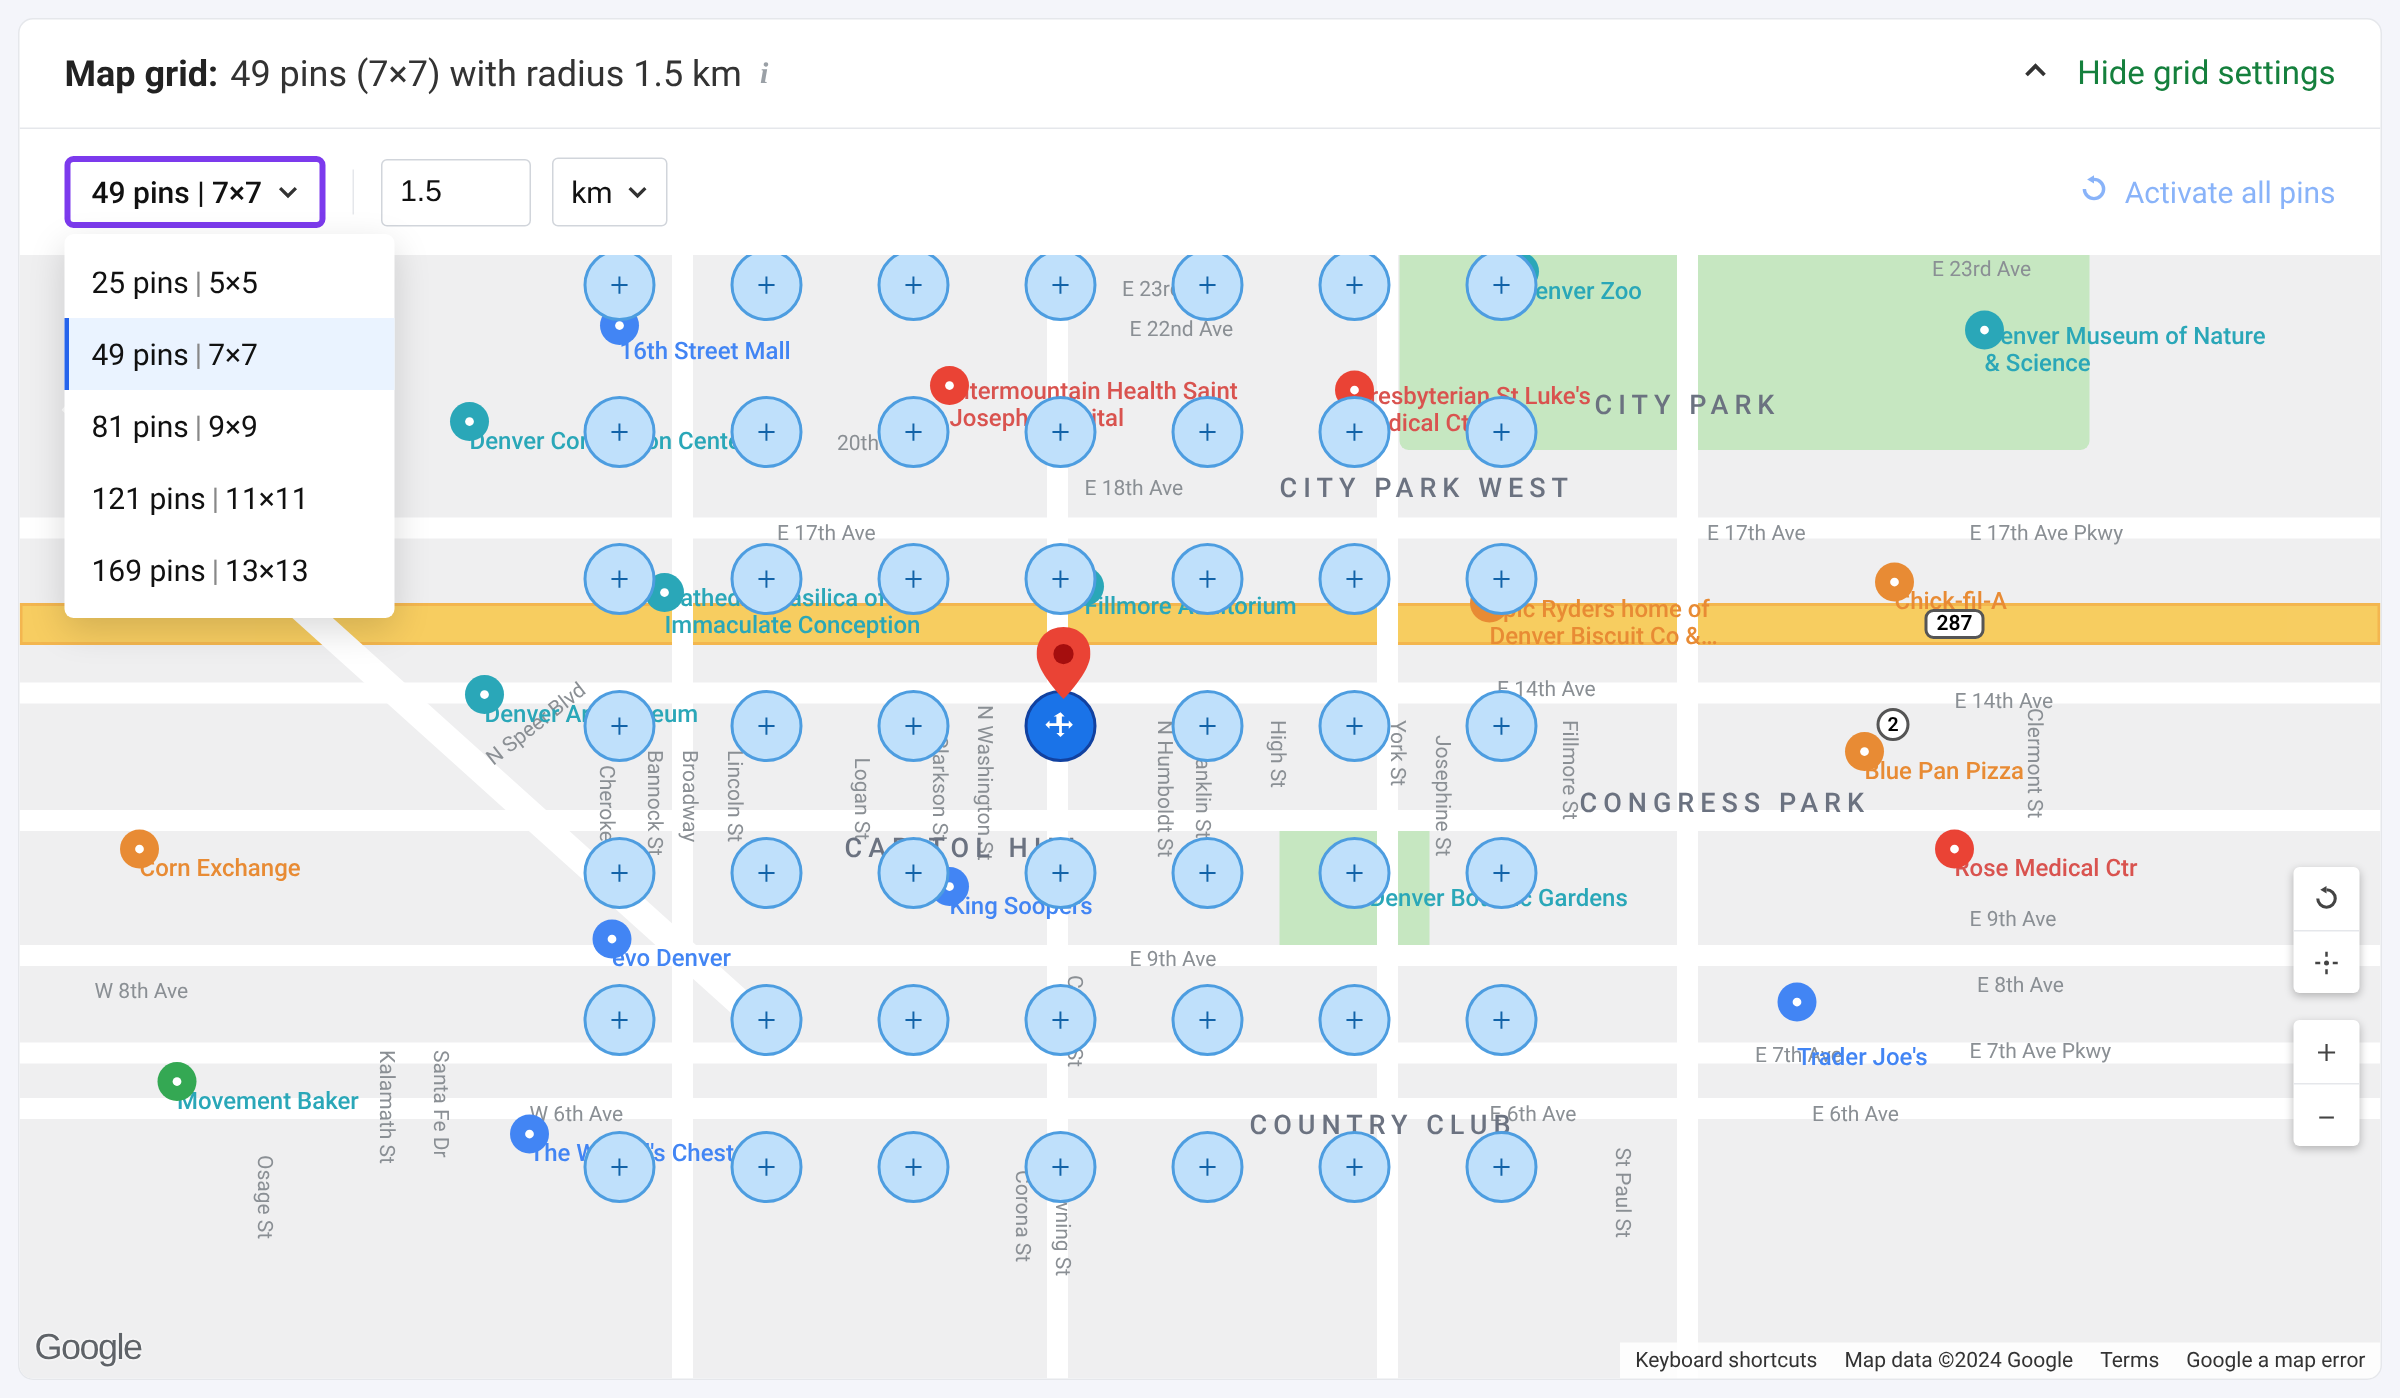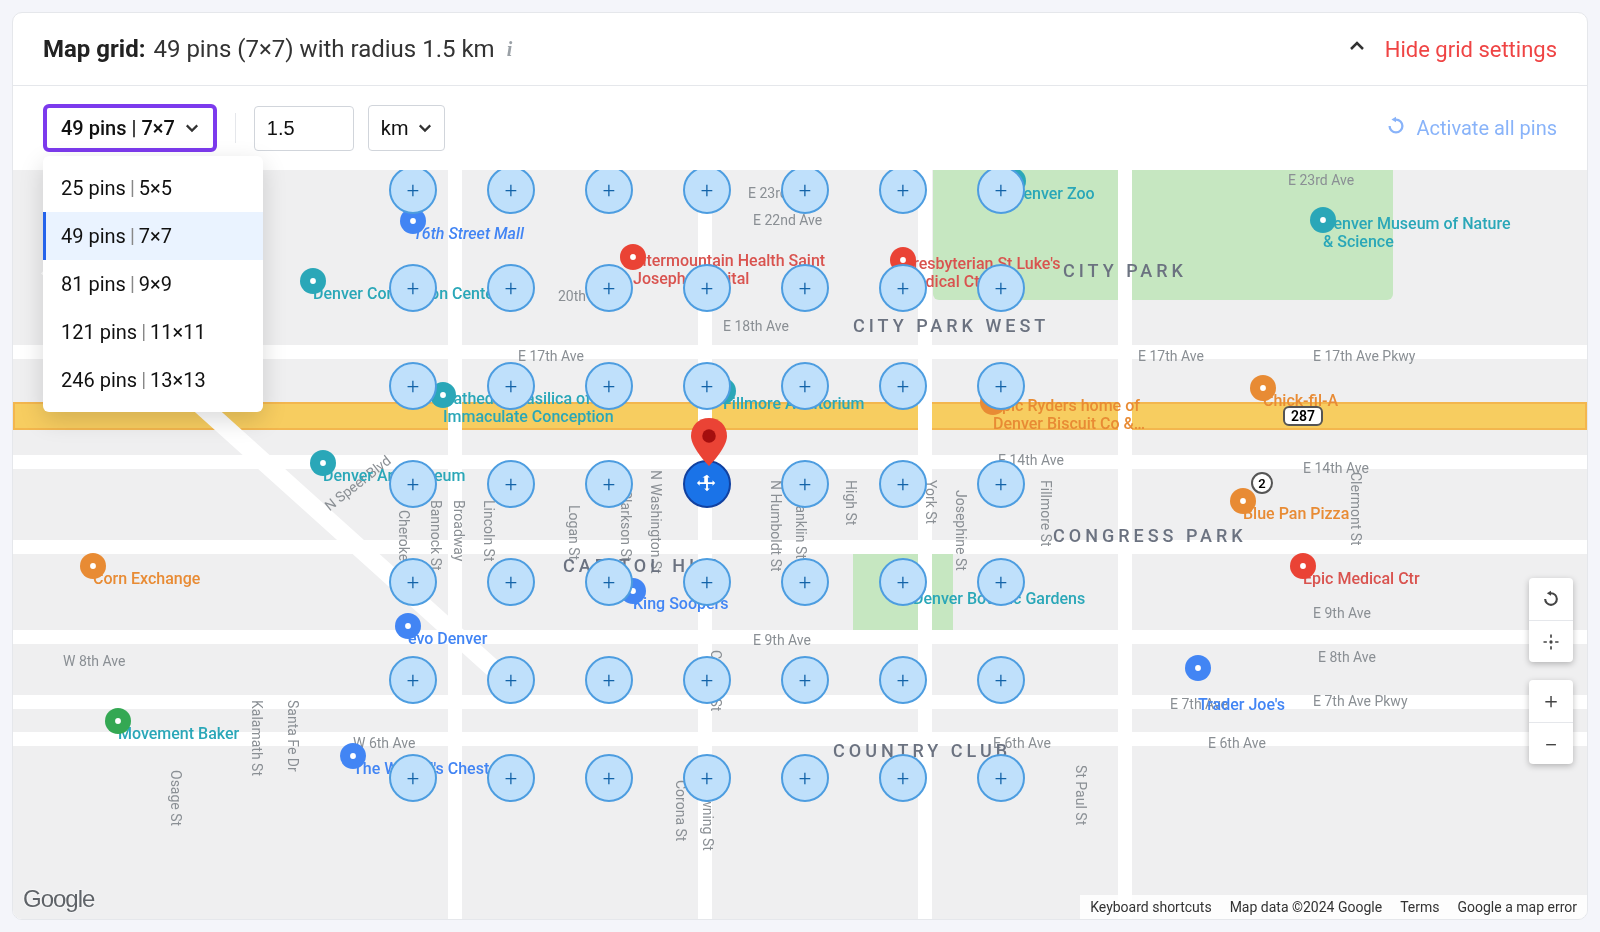--- a/index.html
+++ b/index.html
@@ -39,22 +39,23 @@
   .info-icon {
     color: #9aa0a6;
     font-family: Georgia, serif;
     font-style: italic;
     font-weight: 700;
     font-size: 20px;
     padding-left: 4px;
   }
   .hide-btn {
     display: flex;
+    align-items: center;
     gap: 20px;
-    color: #ef4444;
+    color: #15803d;
     font-size: 22px;
     cursor: pointer;
   }
   .hide-btn .chev {
     font-size: 18px;
   }
   .controls {
     display: flex;
     align-items: center;
     justify-content: space-between;
@@ -255,21 +256,21 @@
               <path d="M2 5 L8 11 L14 5" fill="none" stroke="#333" stroke-width="2.5"></path>
             </svg>
         </span>
       </div>
 
       <div class="dropdown-menu" id="pins-menu">
           <div class="item"><span>25 pins</span><span class="pipe">|</span><span>5×5</span></div>
           <div class="item selected"><span>49 pins</span><span class="pipe">|</span><span>7×7</span></div>
           <div class="item"><span>81 pins</span><span class="pipe">|</span><span>9×9</span></div>
           <div class="item"><span>121 pins</span><span class="pipe">|</span><span>11×11</span></div>
-          <div class="item"><span>246 pins</span><span class="pipe">|</span><span>13×13</span></div>
+          <div class="item"><span>169 pins</span><span class="pipe">|</span><span>13×13</span></div>
         </div>
 
       <div class="vsep"></div>
 
       <input class="radius-input" value="1.5" style="">
 
       <div class="unit-select">
         <span>km</span>
         <span>
           <svg width="14" height="14" viewBox="0 0 16 16">
@@ -349,21 +350,21 @@
         <div class="map-label street v" style="left: 1025px; top: 310px;">Fillmore St</div>
         <div class="map-label street v" style="left: 1335px; top: 302px;">Clermont St</div>
         <div class="map-label street v" style="left: 236px; top: 530px;">Kalamath St</div>
         <div class="map-label street v" style="left: 272px; top: 530px;">Santa Fe Dr</div>
         <div class="map-label street v" style="left: 155px; top: 600px;">Osage St</div>
         <div class="map-label street v" style="left: 1060px; top: 595px;">St Paul St</div>
         <div class="map-label street v" style="left: 687px; top: 610px;">Downing St</div>
         <div class="map-label street v" style="left: 660px; top: 610px;">Corona St</div>
       </div>
     <div id="poi-layer">
-        <div style="position: absolute; left: 400px; top: 55px; display: flex; align-items: center; gap: 6px; font-style: italic;">
+        <div style="position: absolute; left: 400px; top: 55px; display: flex; align-items: flex-end; gap: 6px;">
           <div class="poi-marker bluebg">
             <svg viewBox="0 0 24 24">
               <circle cx="12" cy="12" r="5"></circle>
             </svg>
           </div>
           <div class="map-label poi blue" style="position: static; max-width: 200px; white-space: normal; line-height: 1.1;">16th Street Mall</div>
         </div>
         <div style="position: absolute; left: 620px; top: 82px; display: flex; align-items: center; gap: 6px;">
           <div class="poi-marker redbg">
             <svg viewBox="0 0 24 24">
@@ -479,21 +480,21 @@
             </svg>
           </div>
           <div class="map-label poi" style="position: static; max-width: 200px; white-space: normal; line-height: 1.1;">Denver Botanic Gardens</div>
         </div>
         <div style="position: absolute; left: 1290px; top: 400px; display: flex; align-items: center; gap: 6px;">
           <div class="poi-marker redbg">
             <svg viewBox="0 0 24 24">
               <circle cx="12" cy="12" r="5"></circle>
             </svg>
           </div>
-          <div class="map-label poi red" style="position: static; max-width: 200px; white-space: normal; line-height: 1.1;">Epic Medical Ctr</div>
+          <div class="map-label poi red" style="position: static; max-width: 200px; white-space: normal; line-height: 1.1;">Rose Medical Ctr</div>
         </div>
         <div style="position: absolute; left: 395px; top: 460px; display: flex; align-items: center; gap: 6px;">
           <div class="poi-marker bluebg">
             <svg viewBox="0 0 24 24">
               <circle cx="12" cy="12" r="5"></circle>
             </svg>
           </div>
           <div class="map-label poi blue" style="position: static; max-width: 200px; white-space: normal; line-height: 1.1;">evo Denver</div>
         </div>
         <div style="position: absolute; left: 1185px; top: 478px; display: flex; align-items: center; gap: 6px;">

